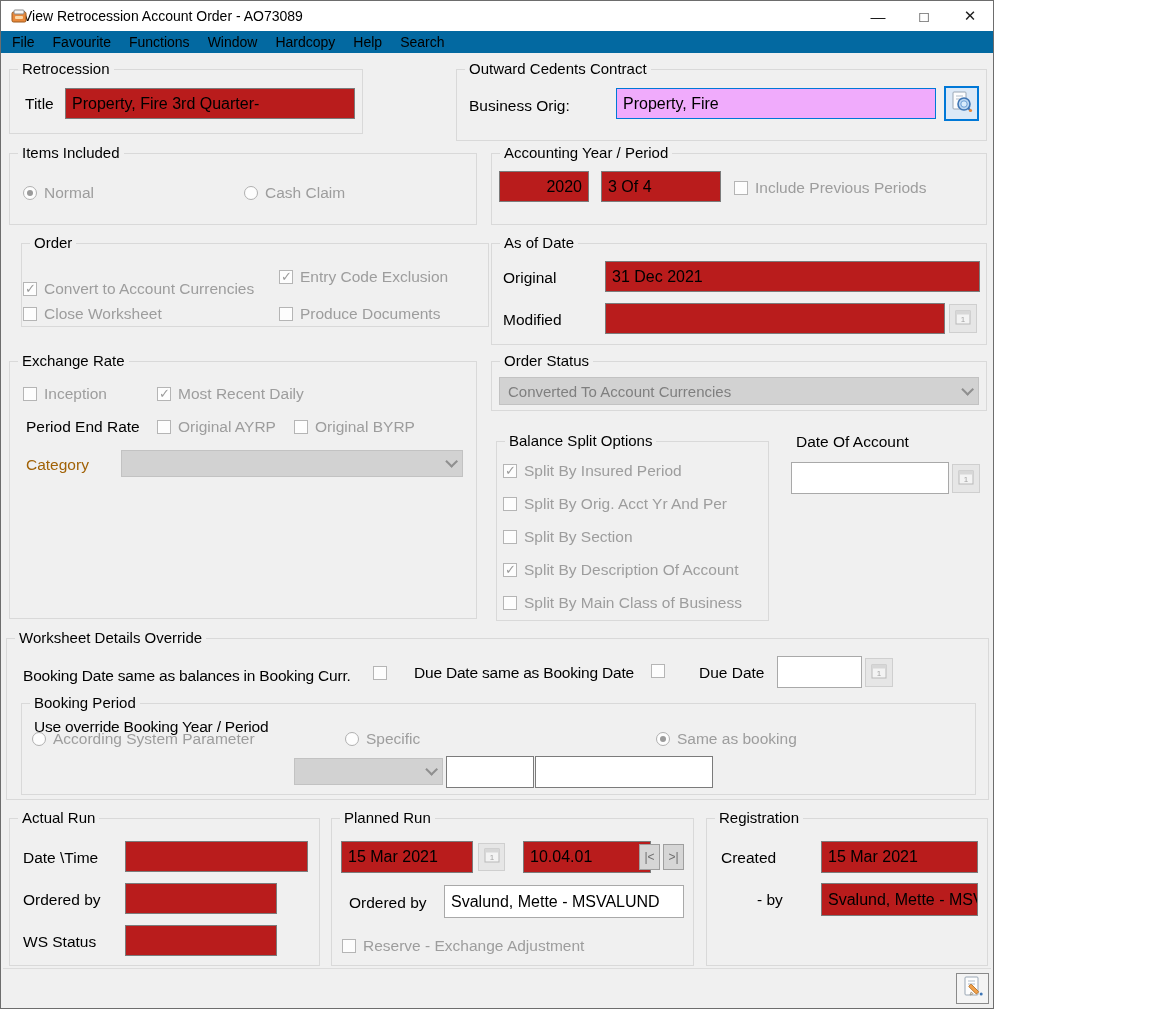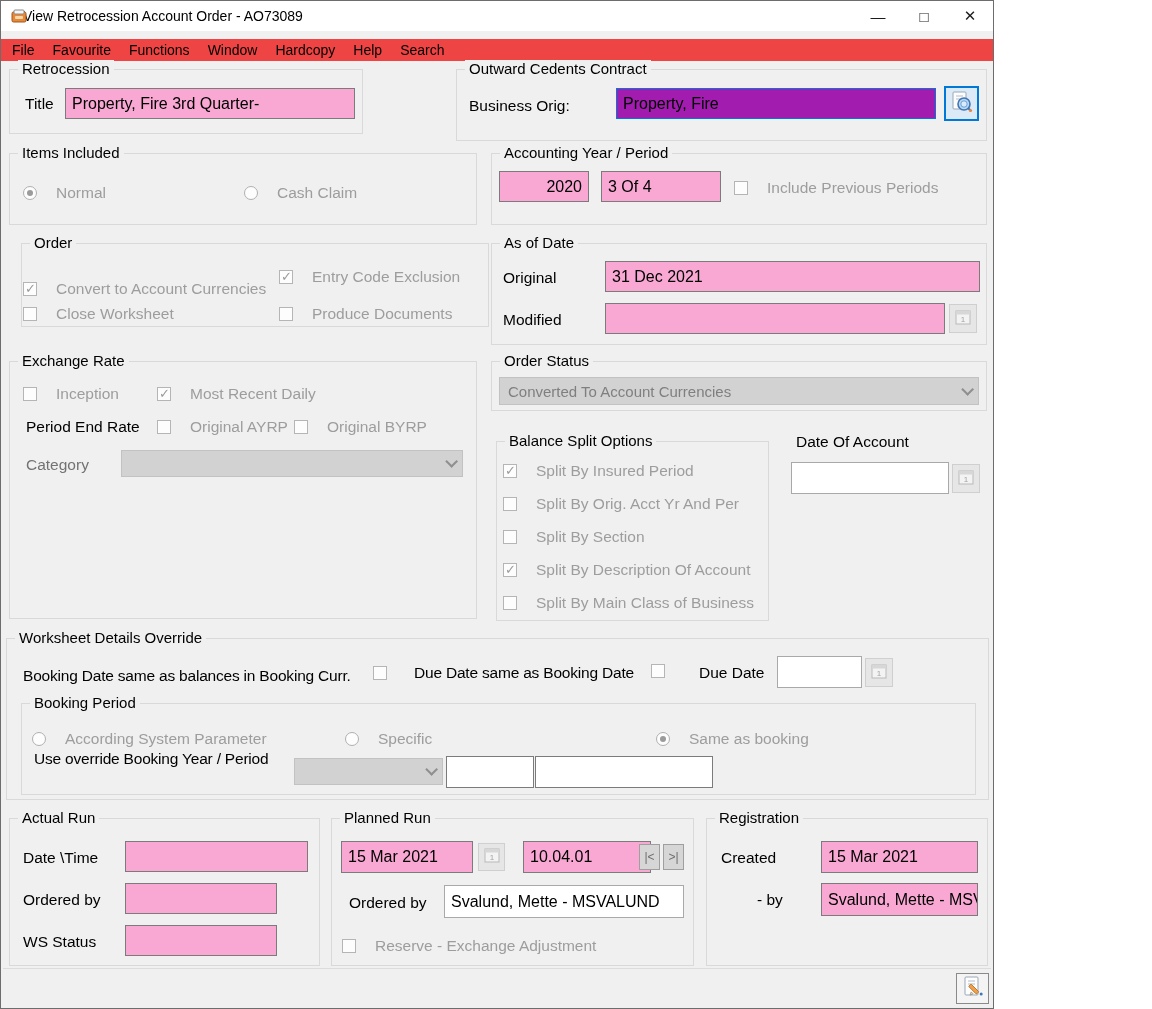--- a/index.html
+++ b/index.html
@@ -9,51 +9,51 @@
          border:1px solid #6d6d6d; }
   .abs { position:absolute; }
 
   
   .titlebar { position:absolute; left:0; top:0; width:100%; height:30px; background:#fff;
               display:flex; align-items:center; }
   .title-text { font-size:14px; color:#000; margin-left:6px; }
   .caption-btns { margin-left:auto; display:flex; height:100%; }
   .cap-btn { width:46px; height:100%; display:flex; align-items:center; justify-content:center;
              font-size:15px; color:#1a1a1a; }
-  .menubar { position:absolute; left:0; top:38px; width:100%; height:22px; background:#ef4444;
+  .menubar { position:absolute; left:0; top:30px; width:100%; height:22px; background:#0369a1;
              display:flex; align-items:center; padding-left:2px; }
   .menu-item { font-size:14px; color:#000; padding:0 9px; }
 
   
   .grp { position:absolute; border:1px solid #d9d9d9; background:#f0f0f0; }
   .leg { position:absolute; top:-10px; left:8px; background:#f0f0f0; padding:0 4px;
          font-size:15px; color:#000; white-space:nowrap; }
 
   
   .lbl { position:absolute; font-size:15.5px; color:#000; white-space:nowrap; }
-  .lbl.gray { color:#737373; }
+  .lbl.gray { color:#a16207; }
   .lbl.cond { letter-spacing:-0.2px; }
 
   
-  .tb { position:absolute; border:1px solid #7b7b7b; background:#f9a8d4; color:#000;
+  .tb { position:absolute; border:1px solid #7b7b7b; background:#b91c1c; color:#000;
         font-size:16px; display:flex; align-items:center; padding:0 6px; overflow:hidden;
         white-space:nowrap; }
   .tb.white { background:#ffffff; }
   .tb.lightbrd { border-color:#a9a9a9; }
-  .tb.focus { border:1px solid #0078d7; background:#a21caf; }
+  .tb.focus { border:1px solid #0078d7; background:#f0abfc; }
   .tb.right { justify-content:flex-end; }
 
   
   .dd { position:absolute; background:#d2d2d2; border:1px solid #c2c2c2; color:#7f7f7f;
         font-size:15px; display:flex; align-items:center; padding:0 8px; }
   .dd .chev { margin-left:auto; width:9px; height:9px; border-right:2px solid #8f8f8f;
               border-bottom:2px solid #8f8f8f; transform:rotate(45deg) translateY(-3px); }
 
   
-  .cb, .rb { position:absolute; display:flex; align-items:center; gap:19px; color:#9d9d9d;
+  .cb, .rb { position:absolute; display:flex; align-items:center; gap:7px; color:#9d9d9d;
              font-size:15.5px; white-space:nowrap; }
   .cb .box { width:14px; height:14px; border:1px solid #b5b5b5; background:#fdfdfd;
              position:relative; flex:0 0 auto; }
   .cb.on .box::after { content:"✓"; position:absolute; top:-2px; left:1px; color:#9b9b9b;
                        font-size:13px; line-height:15px; }
   .cb.boxonly { gap:0; }
   .rb .dot { width:14px; height:14px; border:1px solid #b0b0b0; border-radius:50%;
              background:#fdfdfd; position:relative; flex:0 0 auto; }
   .rb.on .dot::after { content:""; position:absolute; top:3px; left:3px; width:6px; height:6px;
                        border-radius:50%; background:#9b9b9b; }
@@ -286,21 +286,21 @@
     <span>According System Parameter</span>
   </div>
   <div class="rb" style="left:344px;top:729px">
     <span class="dot"></span>
     <span>Specific</span>
   </div>
   <div class="rb on" style="left:655px;top:729px">
     <span class="dot"></span>
     <span>Same as booking</span>
   </div>
-  <span class="lbl cond" style="left:33px;top:749px">Use override Booking Year / Period</span>
+  <span class="lbl cond" style="left:33px;top:717px">Use override Booking Year / Period</span>
   <div class="dd" style="left:293px;top:757px;width:149px;height:27px">
     <span class="chev"></span>
   </div>
   <div class="tb white" style="left:445px;top:755px;width:88px;height:32px"></div>
   <div class="tb white" style="left:534px;top:755px;width:178px;height:32px"></div>
 
   <div class="grp" style="left:8px;top:817px;width:311px;height:148px">
     <span class="leg">Actual Run</span>
   </div>
   <span class="lbl" style="left:22px;top:848px">Date \Time</span>

